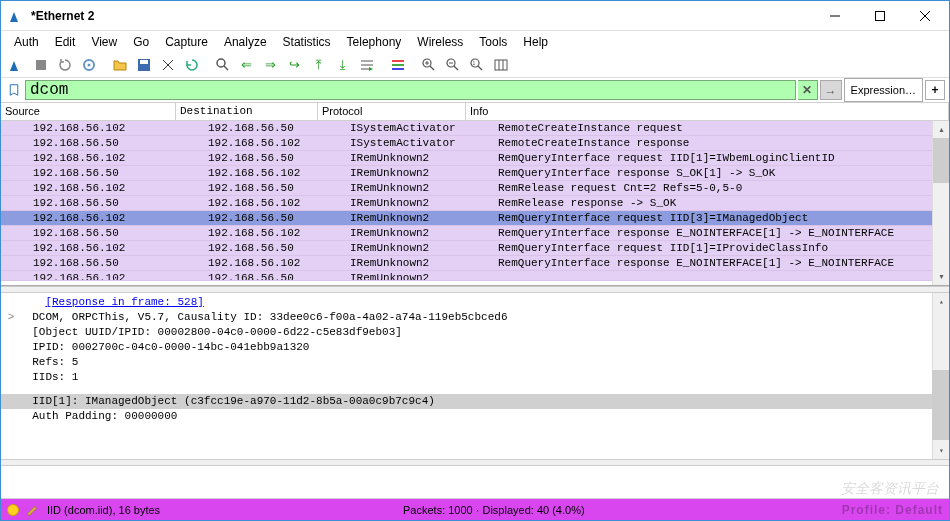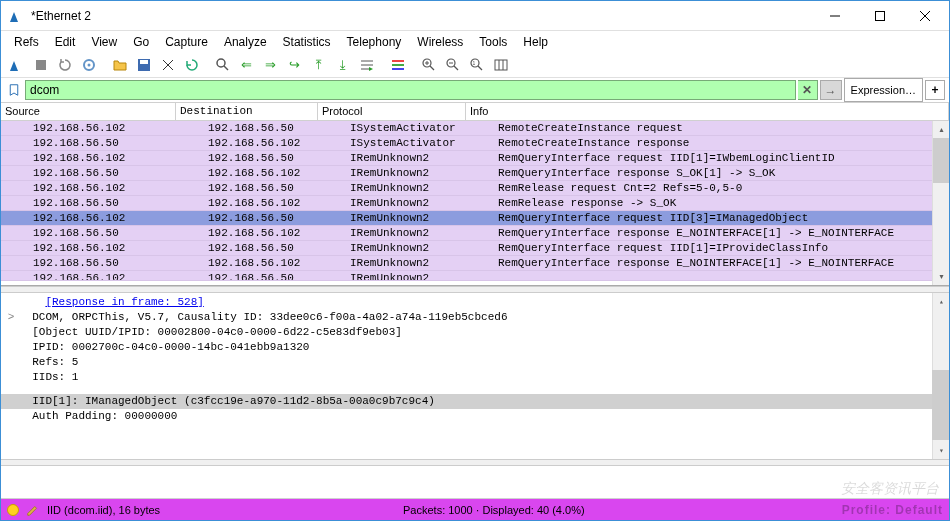--- a/index.html
+++ b/index.html
@@ -1,34 +1,34 @@
 <!DOCTYPE html>
 <html><head>
 <meta charset="utf-8">
 <style>
   * { margin: 0; padding: 0; box-sizing: border-box; }
   body { font-family: "Segoe UI", Tahoma, sans-serif; font-size: 12px; background: #fff; width: 950px; height: 521px; overflow: hidden; border: 1px solid #3c8fd6; position: relative; }
   
-  .titlebar { height: 30px; background: #fff; display: flex; align-items: center; padding: 0 2px 0 8px; border-bottom: 1px solid #e0e0e0; }
+  .titlebar { height: 30px; background: #fff; display: flex; align-items: center; padding: 0 2px 0 8px; border-bottom: 1px solid #e0e0e0; font-weight: bold; }
   .titlebar-icon { width: 16px; height: 16px; margin-right: 6px; display:inline-flex; align-items:center;}
   .titlebar-title { font-size: 12px; flex: 1; }
   .winbtn { width: 45px; height: 29px; display: flex; align-items: center; justify-content: center; }
   .winbtn svg { width:10px; height:10px; stroke:#000; stroke-width:1; fill:none; }
   
   .menubar { height: 21px; display: flex; align-items: center; padding: 0 5px; background:#fff; }
   .menubar span { padding: 2px 8px; font-size:12px; }
   
   .toolbar { height: 26px; display: flex; align-items: center; padding: 0 4px; gap: 1px; background:#fff; border-bottom:1px solid #e0e0e0;}
   .tbtn { width: 23px; height: 22px; display:flex; align-items:center; justify-content:center; border:1px solid transparent; font-size:13px; color:#333;}
   .tsep { width:6px; height:22px; }
   .tbtn svg{ width:16px; height:16px; }
   
   .filterbar { height: 25px; display:flex; align-items:center; padding:2px 4px; gap:2px; border-bottom:1px solid #d0d0d0;}
   .bookmark-icon{ width:18px;height:20px; display:flex; align-items:center; justify-content:center; color:#2a6fb3;}
-  .filter-input { flex:1; height:20px; background:#b0ffb0; border:1px solid #7a7; padding:3px 4px; font-size:12px; font-family: Liberation Sans, sans-serif; }
+  .filter-input { flex:1; height:20px; background:#b0ffb0; border:1px solid #7a7; padding:3px 4px; font-size:16px; font-family: Liberation Mono, monospace; }
   .filter-clear{ width:20px;height:20px; background:#b0ffb0; display:flex;align-items:center;justify-content:center; border:1px solid #7a7; border-left:none; font-weight:bold; color:#555;}
   .filter-apply{ width:22px;height:20px; background:#d8d8d8; display:flex;align-items:center;justify-content:center; border:1px solid #aaa; color:#555;}
   .expr-btn{ height:24px; padding:0 6px; border:1px solid #aaa; font-size:11px; display:flex; align-items:center;}
   .plus-btn{ width:20px;height:20px; border:1px solid #aaa; display:flex;align-items:center;justify-content:center; font-weight:bold;}
   
   .packet-list { height: 183px; display:flex; flex-direction:column; border-bottom:1px solid #aaa; position:relative;}
   .pl-header { display:flex; height:18px; background:#fff; border-bottom:1px solid #d0d0d0; font-size:11px;}
   .pl-header div{ padding:2px 4px; border-right:1px solid #d0d0d0;}
   .pl-body { flex:1; overflow:hidden; font-family:"Consolas","Courier New",monospace; font-size:11px; line-height:15px;}
   .pl-row{ display:flex; height:15px; background:#e4d0f4; border-bottom:1px solid #d8c4e8;padding-left:28px;}
@@ -83,21 +83,21 @@
     </div>
   <div class="winbtn close">
       <svg viewBox="0 0 10 10">
         <line x1="0" y1="0" x2="10" y2="10"></line>
         <line x1="10" y1="0" x2="0" y2="10"></line>
       </svg>
     </div>
 </div>
 
 <div class="menubar" id="menubar">
-    <span>Refs</span>
+    <span>Auth</span>
     <span>Edit</span>
     <span>View</span>
     <span>Go</span>
     <span>Capture</span>
     <span>Analyze</span>
     <span>Statistics</span>
     <span>Telephony</span>
     <span>Wireless</span>
     <span>Tools</span>
     <span>Help</span>

